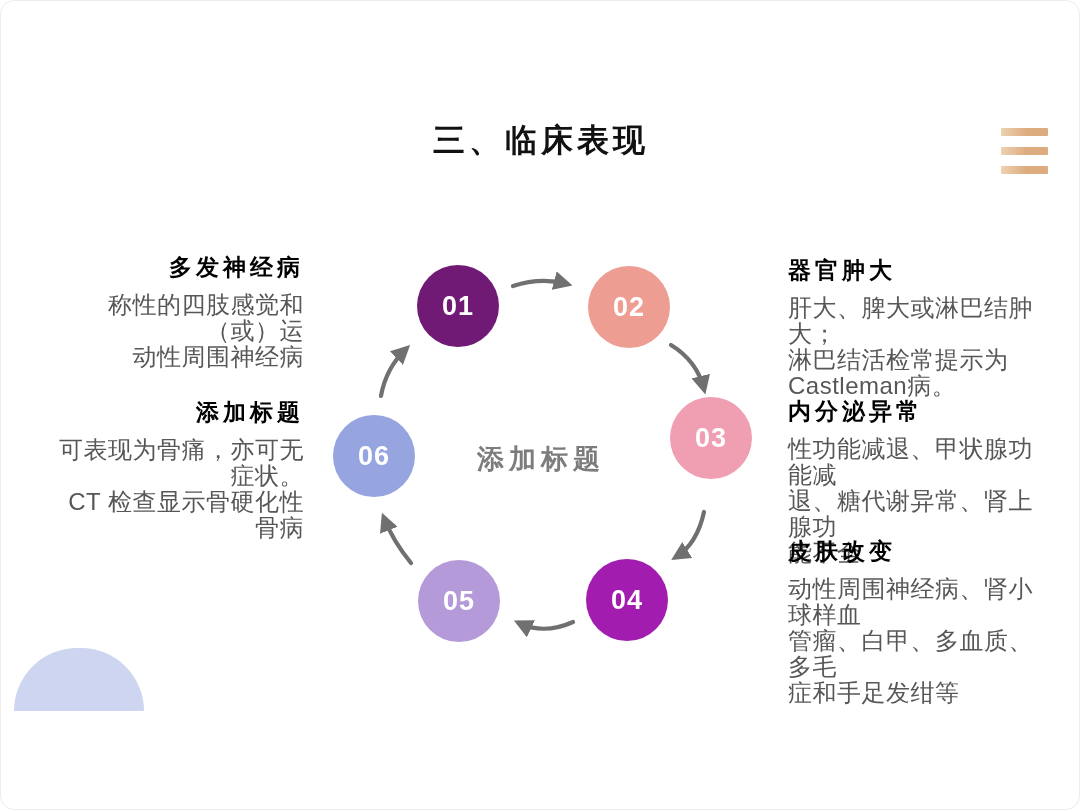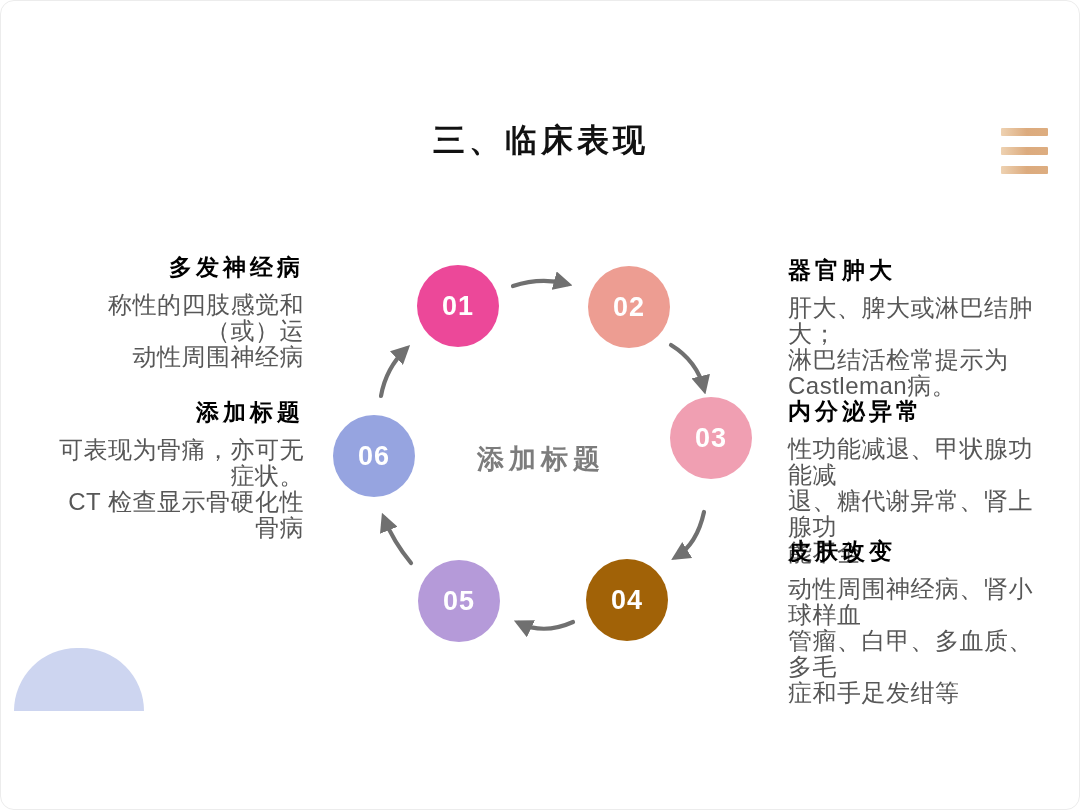--- a/index.html
+++ b/index.html
@@ -71,30 +71,30 @@
     <g stroke="#707070" stroke-width="4.2" fill="none" stroke-linecap="round">
       <path d="M 512 285 Q 540 276 566 283" marker-end="url(#ah)"></path>
       <path d="M 670 344 Q 696 360 703 388" marker-end="url(#ah)"></path>
       <path d="M 703 511 Q 696 543 675 556" marker-end="url(#ah)"></path>
       <path d="M 572 621 Q 543 634 518 622" marker-end="url(#ah)"></path>
       <path d="M 410 562 Q 392 540 383 517" marker-end="url(#ah)"></path>
       <path d="M 380 395 Q 385 367 405 348" marker-end="url(#ah)"></path>
     </g>
   </svg>
 
-  <div class="circle c01" style="background-color: #ec4899;">
+  <div class="circle c01" style="background-color: #701a75;">
     <span>01</span>
   </div>
   <div class="circle c02" style="background-color: rgb(237, 157, 146);">
     <span>02</span>
   </div>
   <div class="circle c03" style="background-color: rgb(240, 159, 178);">
     <span>03</span>
   </div>
-  <div class="circle c04" style="background-color: #a16207;">
+  <div class="circle c04" style="background-color: #a21caf;">
     <span>04</span>
   </div>
   <div class="circle c05" style="background-color: rgb(181, 154, 217);">
     <span>05</span>
   </div>
   <div class="circle c06" style="background-color: rgb(150, 164, 224);">
     <span>06</span>
   </div>
 
   <div class="center-label">添加标题</div>

